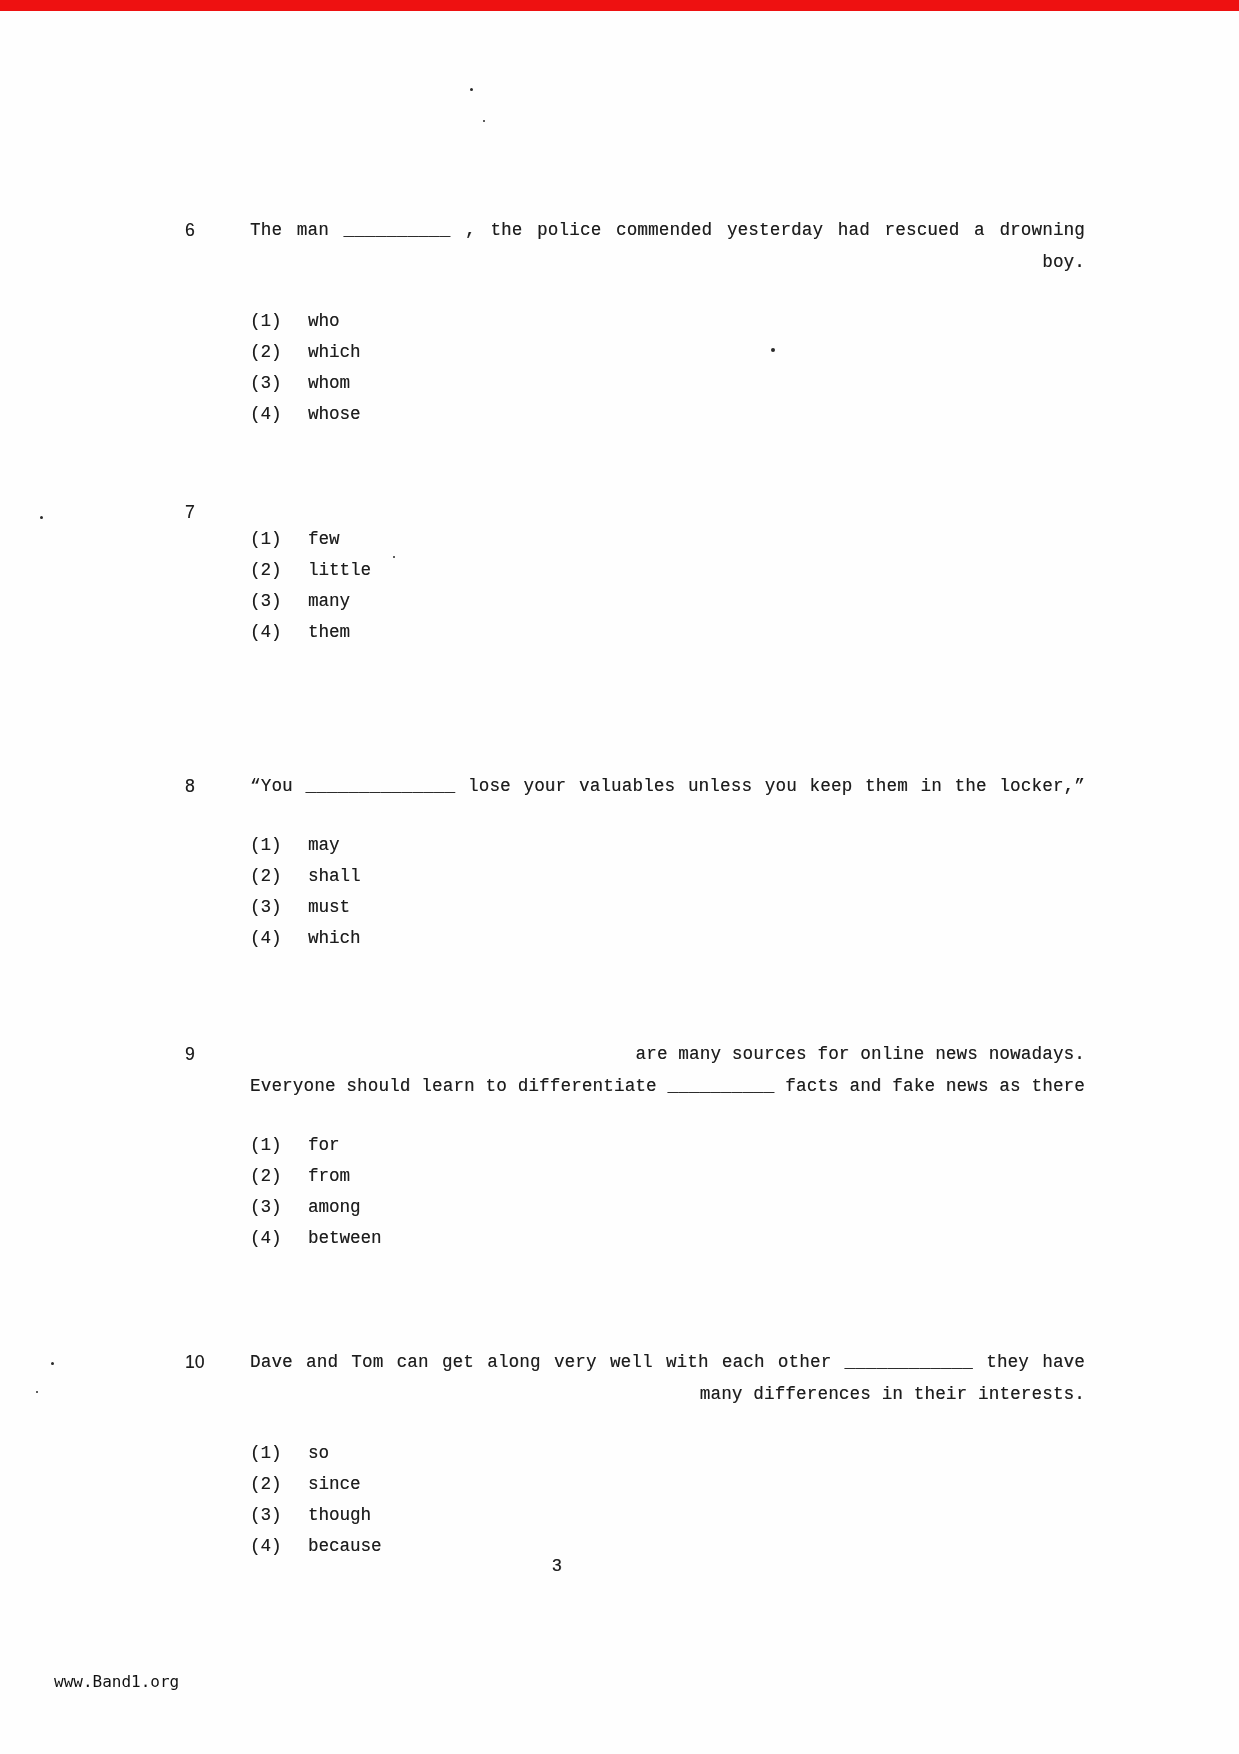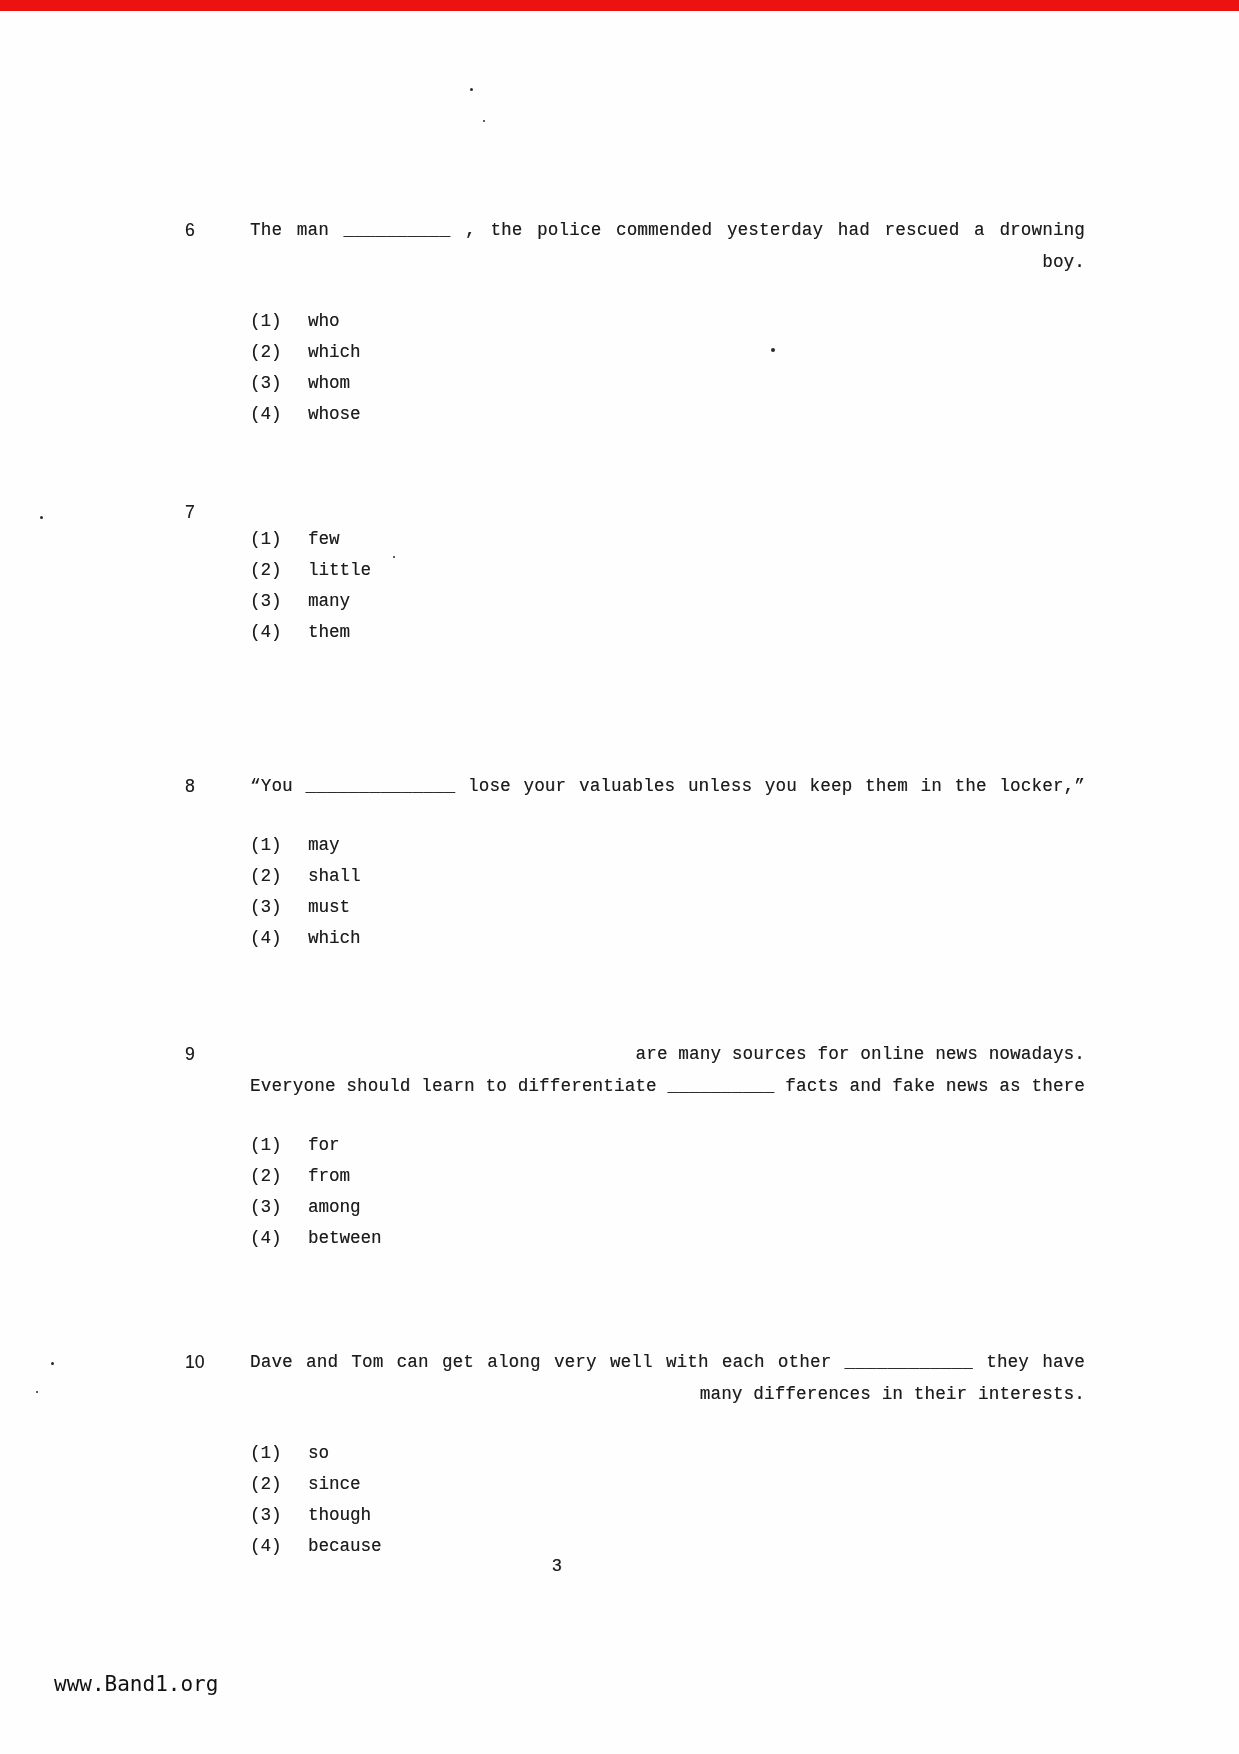--- a/index.html
+++ b/index.html
@@ -42,21 +42,21 @@
   }
   .opt-label{width:58px;flex:0 0 58px;}
   .page-number{
     position:absolute;left:552px;top:1556px;
     font-size:17px;
     text-shadow:0.4px 0.4px 0.5px rgba(25,25,25,0.6);
   }
   .watermark{
     position:absolute;left:54px;top:1672px;
     font-family:"DejaVu Sans Mono", monospace;
-    font-size:21px;color:#111;
+    font-size:16px;color:#111;
   }
   .speck{position:absolute;background:#2a2a2a;border-radius:50%;}
   .q6{top:214px;}
   .q7{top:496px;}
   .q8{top:770px;}
   .q9{top:1038px;}
   .q10{top:1346px;}
 </style>
 </head>
 <body>

